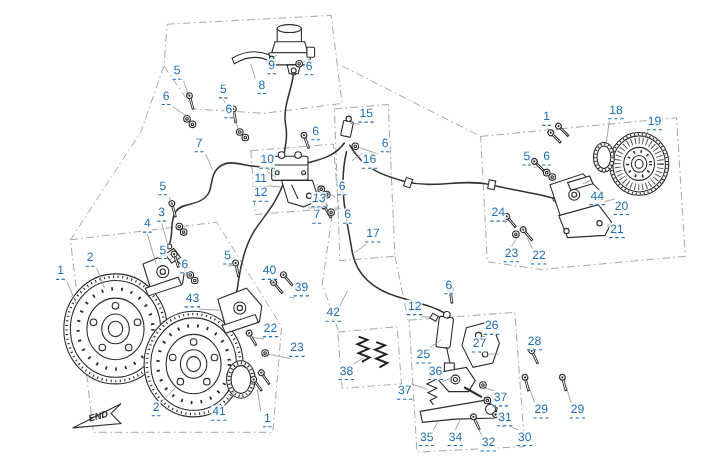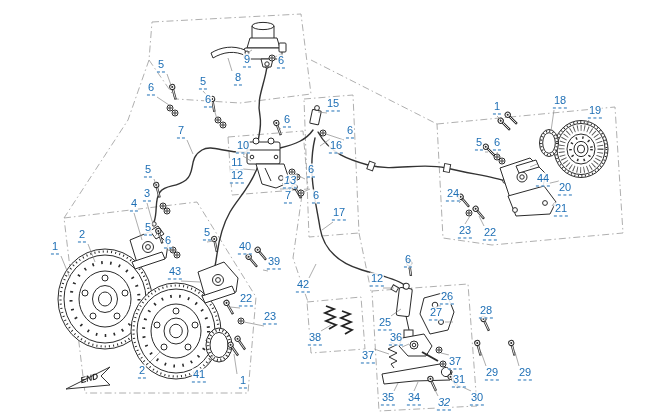--- a/index.html
+++ b/index.html
@@ -369,16 +369,16 @@
     <div class="part-label" style="left: 385px; top: 324px; color: rgb(30, 111, 181);">25</div>
     <div class="part-label" style="left: 315px; top: 339px; color: rgb(30, 111, 181);">38</div>
     <div class="part-label" style="left: 396px; top: 339px; color: rgb(30, 111, 181);">36</div>
     <div class="part-label" style="left: 368px; top: 357px; color: rgb(30, 111, 181);">37</div>
     <div class="part-label" style="left: 455px; top: 363px; color: rgb(30, 111, 181);">37</div>
     <div class="part-label" style="left: 459px; top: 381px; color: rgb(30, 111, 181);">31</div>
     <div class="part-label" style="left: 492px; top: 374px; color: rgb(30, 111, 181);">29</div>
     <div class="part-label" style="left: 525px; top: 374px; color: rgb(30, 111, 181);">29</div>
     <div class="part-label" style="left: 388px; top: 399px; color: rgb(30, 111, 181);">35</div>
     <div class="part-label" style="left: 414px; top: 399px; color: rgb(30, 111, 181);">34</div>
-    <div class="part-label" style="left: 444px; top: 404px; color: rgb(30, 111, 181); font-style: italic;">32</div>
+    <div class="part-label" style="left: 444px; top: 404px; color: rgb(30, 111, 181);">32</div>
     <div class="part-label" style="left: 477px; top: 399px; color: rgb(30, 111, 181);">30</div>
 
 </div>
 
 </body></html>

